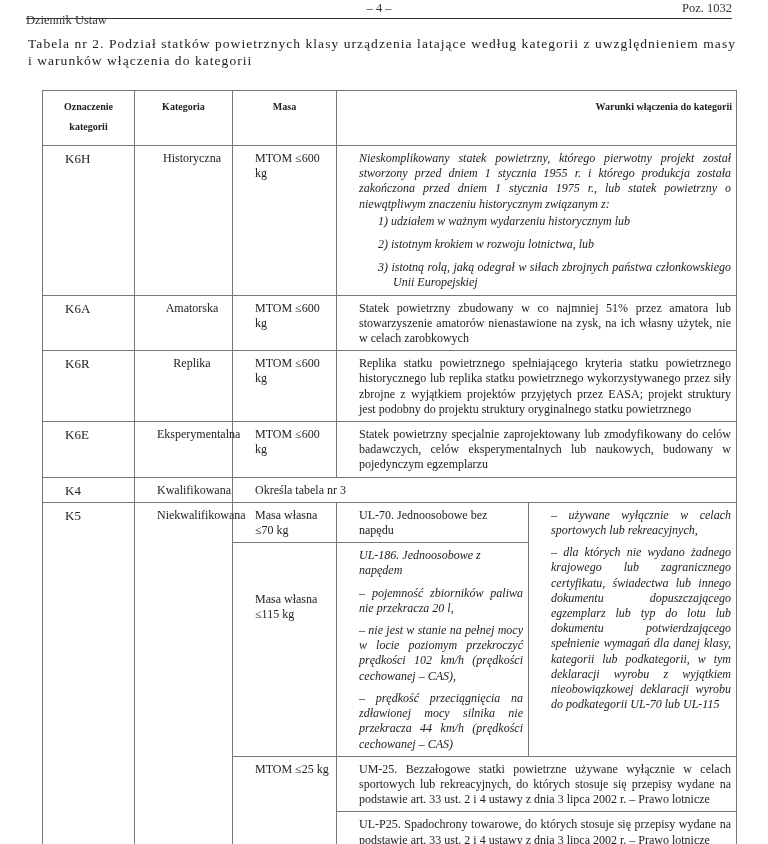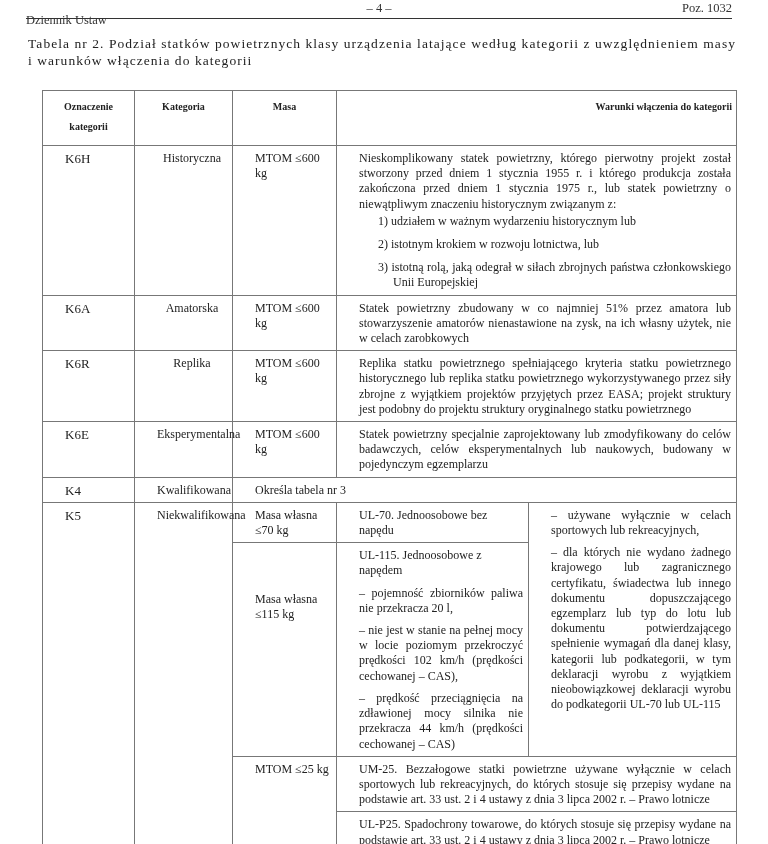--- a/index.html
+++ b/index.html
@@ -16,21 +16,21 @@
            text-align:justify; text-align-last:left; }
   table.t { position:absolute; left:42px; top:90px; width:694px;
             border-collapse:collapse; table-layout:fixed; font-size:12px; line-height:15.2px; }
   table.t td, table.t th { border:1.5px solid #777; vertical-align:top; padding:5px 5px 4px 22px; }
   table.t th { font-weight:bold; font-size:10px; line-height:20px; padding:6px 4px 8px 4px; }
   .ctr { text-align:center; }
   .just { text-align:justify; }
   .code { font-size:13px; }
   .list-item { padding-left:20px; text-indent:-15px; margin:8px 0 0 14px; text-align:justify; }
   .list-item:first-child { margin-top:2px; }
-  p { margin:0; }
+  p { margin:0;font-style:italic; }
   .gap { margin-top:7px; }
 </style>
 </head>
 <body>
 
 <div class="hdr">
   <span class="l">Dziennik Ustaw</span>
   <span class="c">– 4 –</span>
   <span class="r">Poz. 1032</span>
 </div>
@@ -97,21 +97,21 @@
       <td>Masa własna ≤70 kg</td>
       <td>UL-70. Jednoosobowe bez napędu</td>
       <td rowspan="2">
         <p class="just">– używane wyłącznie w celach sportowych lub rekreacyjnych,</p>
         <p class="just gap">– dla których nie wydano żadnego krajowego lub zagranicznego certyfikatu, świadectwa lub innego dokumentu dopuszczającego egzemplarz lub typ do lotu lub dokumentu potwierdzającego spełnienie wymagań dla danej klasy, kategorii lub podkategorii, w tym deklaracji wyrobu z wyjątkiem nieobowiązkowej deklaracji wyrobu do podkategorii UL-70 lub UL-115</p>
       </td>
     </tr>
     <tr>
       <td style="vertical-align:middle;padding-bottom:90px">Masa własna ≤115 kg</td>
       <td>
-        <p>UL-115. Jednoosobowe z napędem</p>
+        <p>UL-186. Jednoosobowe z napędem</p>
         <p class="just gap">– pojemność zbiorników paliwa nie przekracza 20 l,</p>
         <p class="just gap">– nie jest w stanie na pełnej mocy w locie poziomym przekroczyć prędkości 102 km/h (prędkości cechowanej – CAS),</p>
         <p class="just gap">– prędkość przeciągnięcia na zdławionej mocy silnika nie przekracza 44 km/h (prędkości cechowanej – CAS)</p>
       </td>
     </tr>
     <tr>
       <td rowspan="2">MTOM ≤25 kg</td>
       <td colspan="2" class="just">UM-25. Bezzałogowe statki powietrzne używane wyłącznie w celach sportowych lub rekreacyjnych, do których stosuje się przepisy wydane na podstawie art. 33 ust. 2 i 4 ustawy z dnia 3 lipca 2002 r. – Prawo lotnicze</td>
     </tr>
     <tr>

